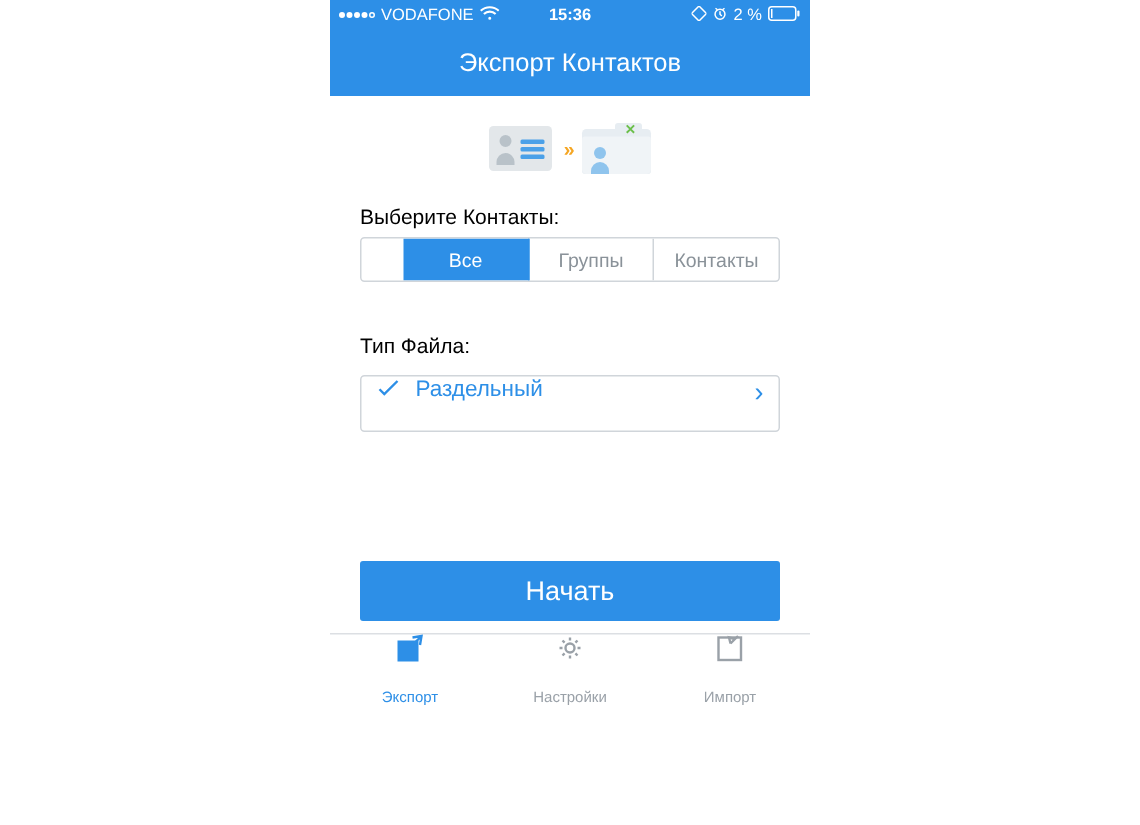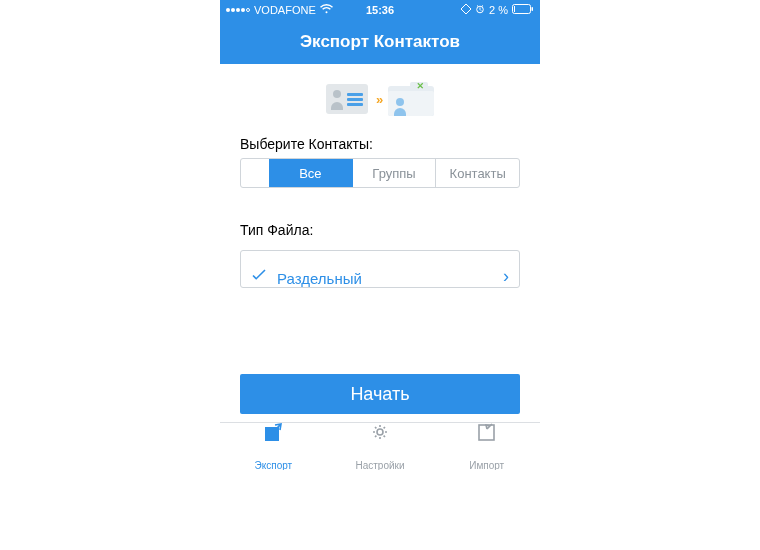--- a/index.html
+++ b/index.html
@@ -39,21 +39,21 @@
 
   
   .header {
     height: 44px;
     background: #2d8fe7;
     color: #fff;
     display: flex;
     align-items: center;
     justify-content: center;
     font-size: 17px;
-    font-weight: 700;
+    font-weight: 400;
   }
 
   .main { flex: 1; overflow: hidden; padding: 0 0; display: flex; flex-direction: column; }
 
   
   .illustration {
     display: flex;
     align-items: center;
     justify-content: center;
     gap: 8px;
@@ -130,21 +130,21 @@
     border-right-color: #2d8fe7;
   }
 
   
   .select-row {
     margin: 6px 20px 0;
     border: 1px solid #d0d5da;
     border-radius: 3px;
     height: 38px;
     display: flex;
-    align-items: flex-end;
+    align-items: flex-start;
     padding: 0 10px;
     gap: 10px;
     color: #2d8fe7;
     cursor: pointer;
   }
   .select-row .check { font-size: 16px; color:#2d8fe7; }
   .select-row .sel-text { flex:1; font-size: 15px; }
   .select-row .chev { color:#2d8fe7; font-size: 18px; }
 
   .spacer { flex:1; }

